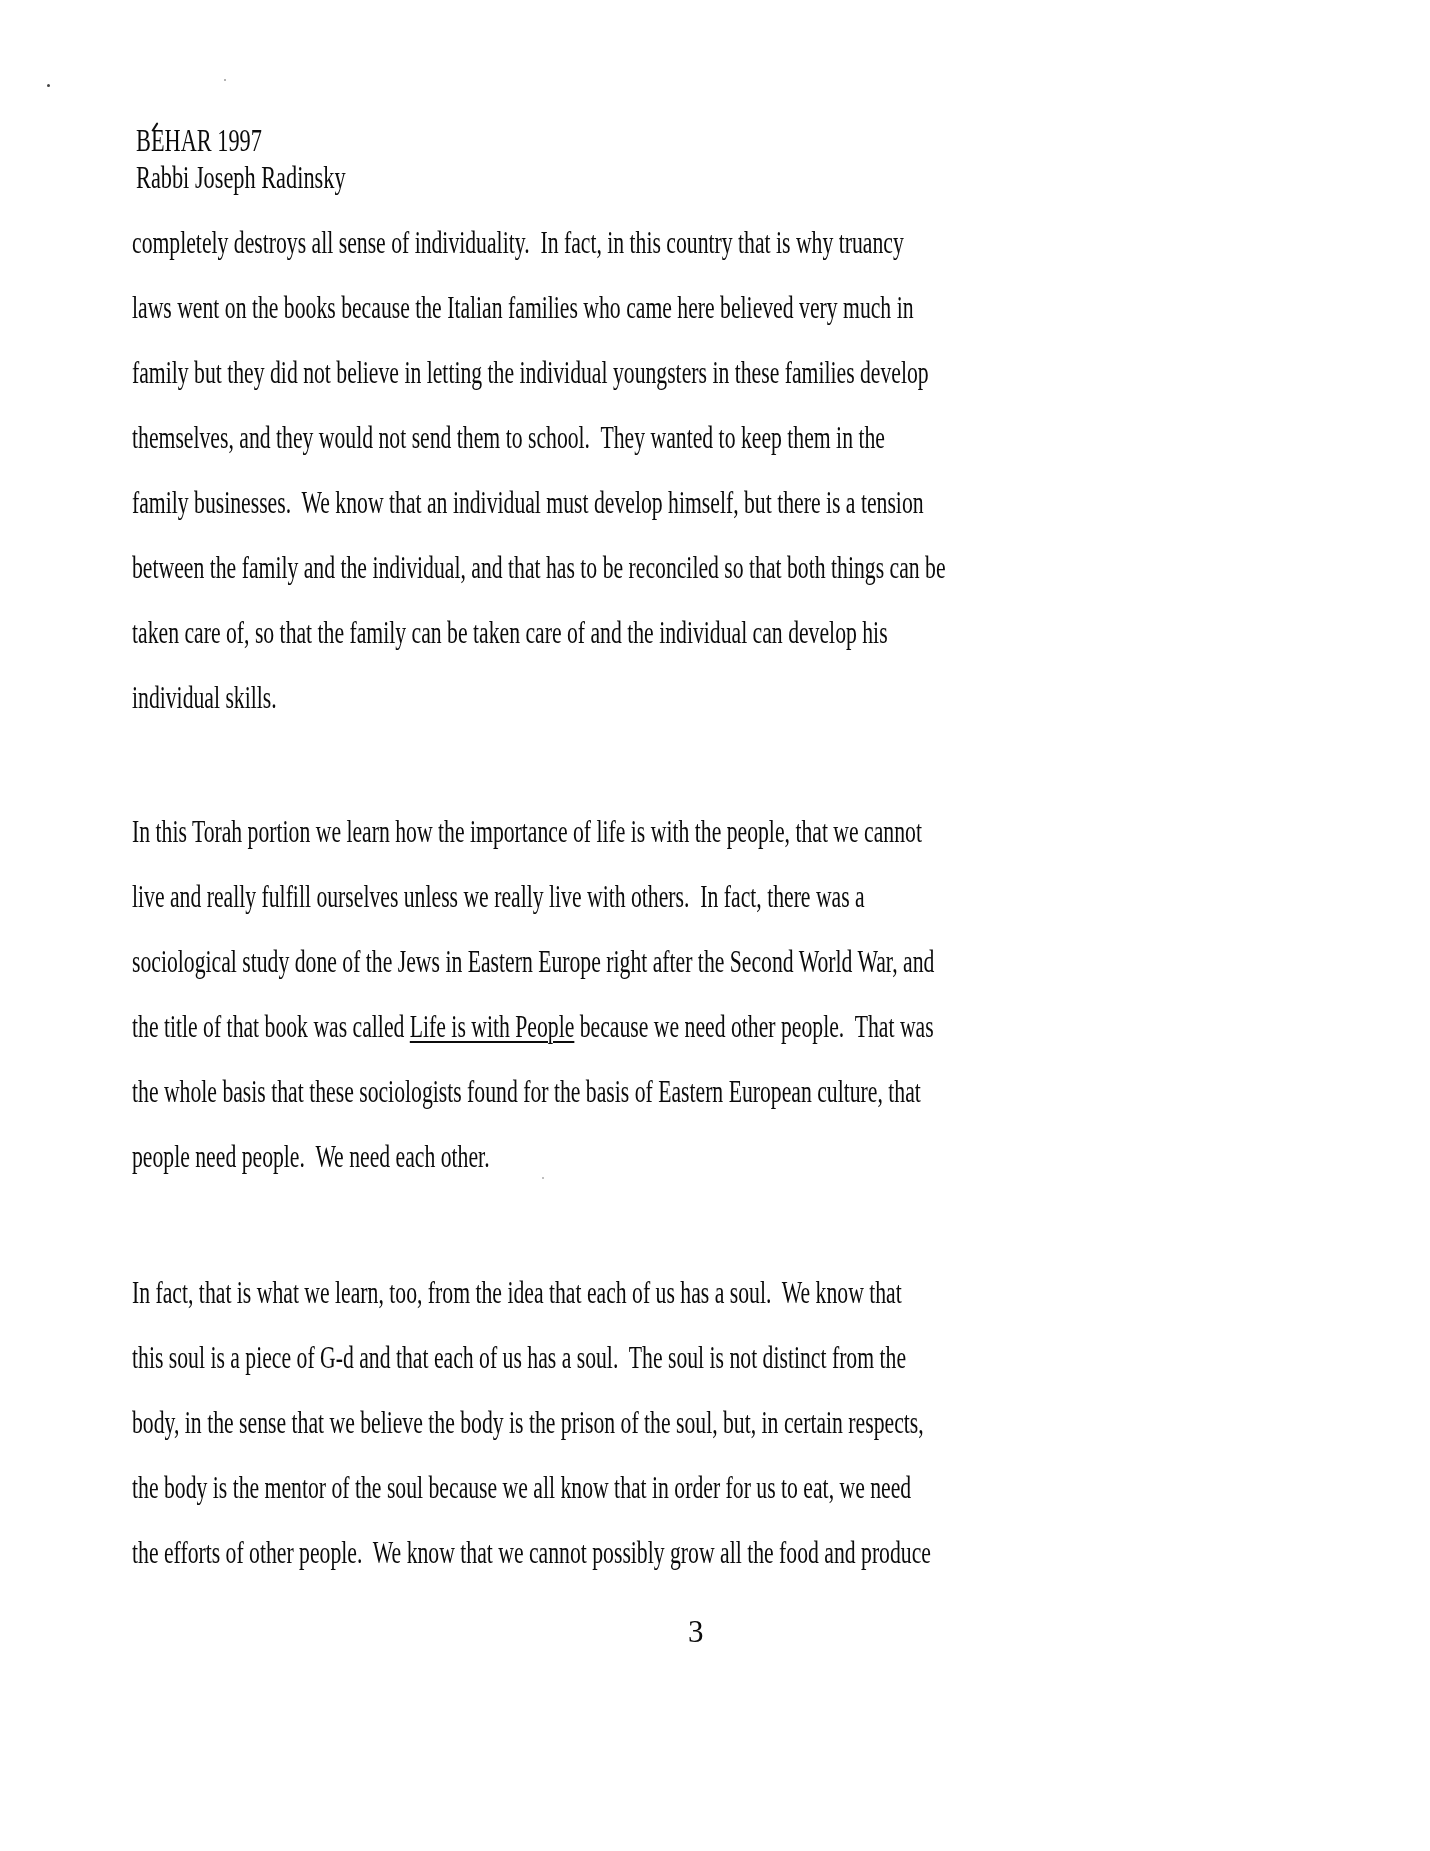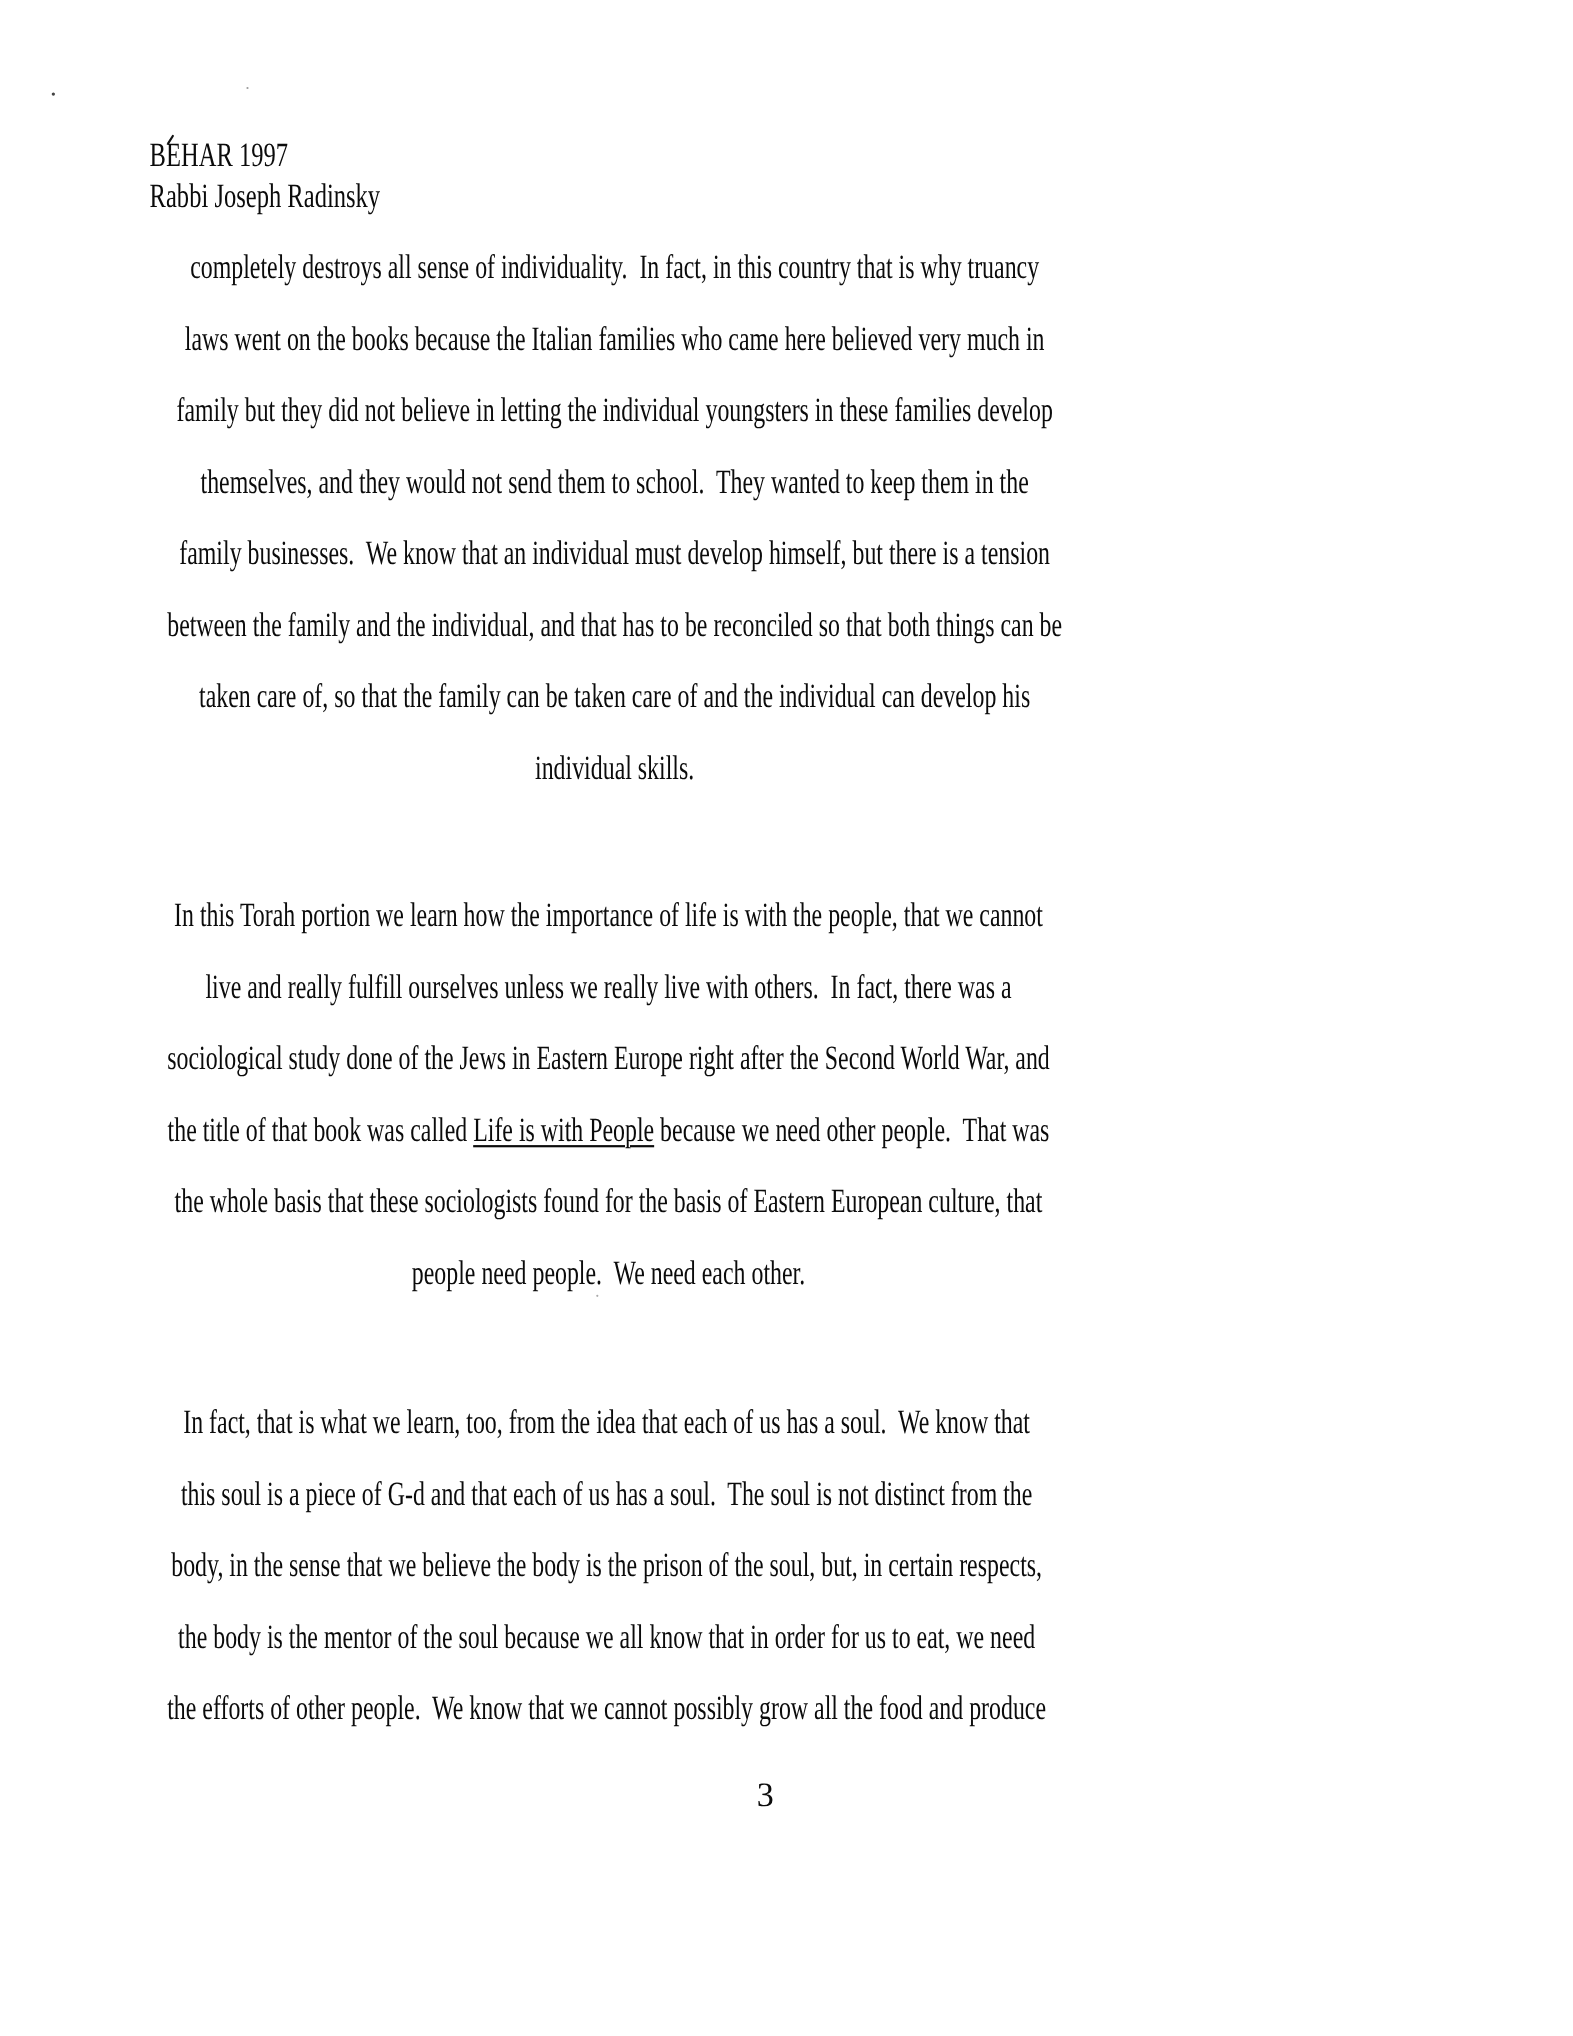--- a/index.html
+++ b/index.html
@@ -25,22 +25,21 @@
   .header .hline {
     display: block;
     font-size: 31px;
     line-height: 37px;
     white-space: pre;
     transform: scaleX(0.72);
     transform-origin: 0 50%;
   }
   .para {
     position: absolute;
-    left: 152px;
-    text-align: center;
+    left: 132px;
   }
   .tline {
     display: block;
     height: 65px;
     line-height: 65px;
     font-size: 31px;
     white-space: pre;
     transform: scaleX(0.70);
     transform-origin: 0 50%;
   }

